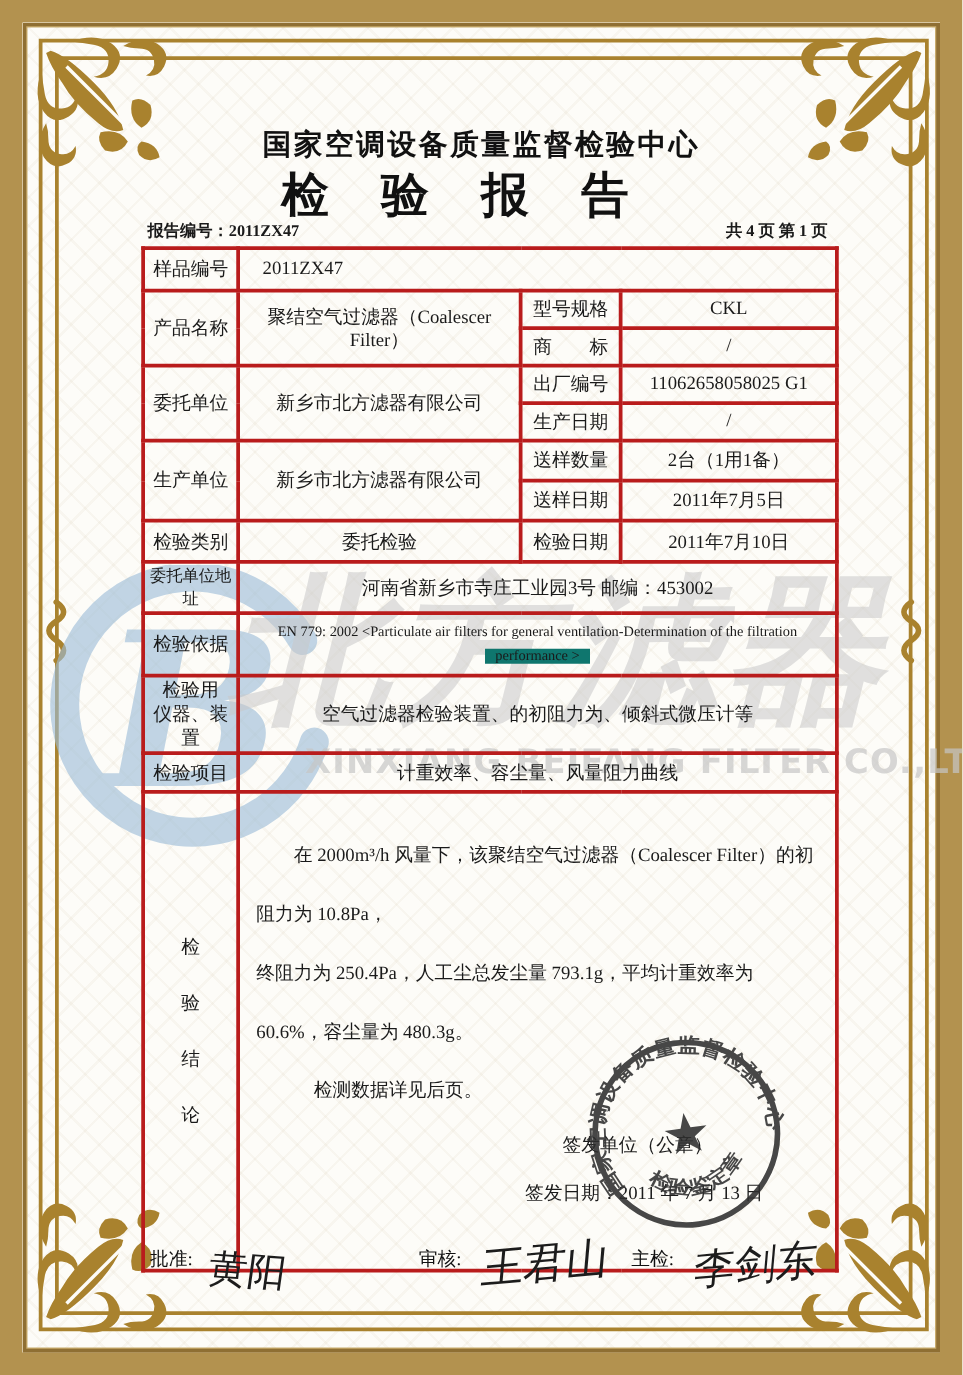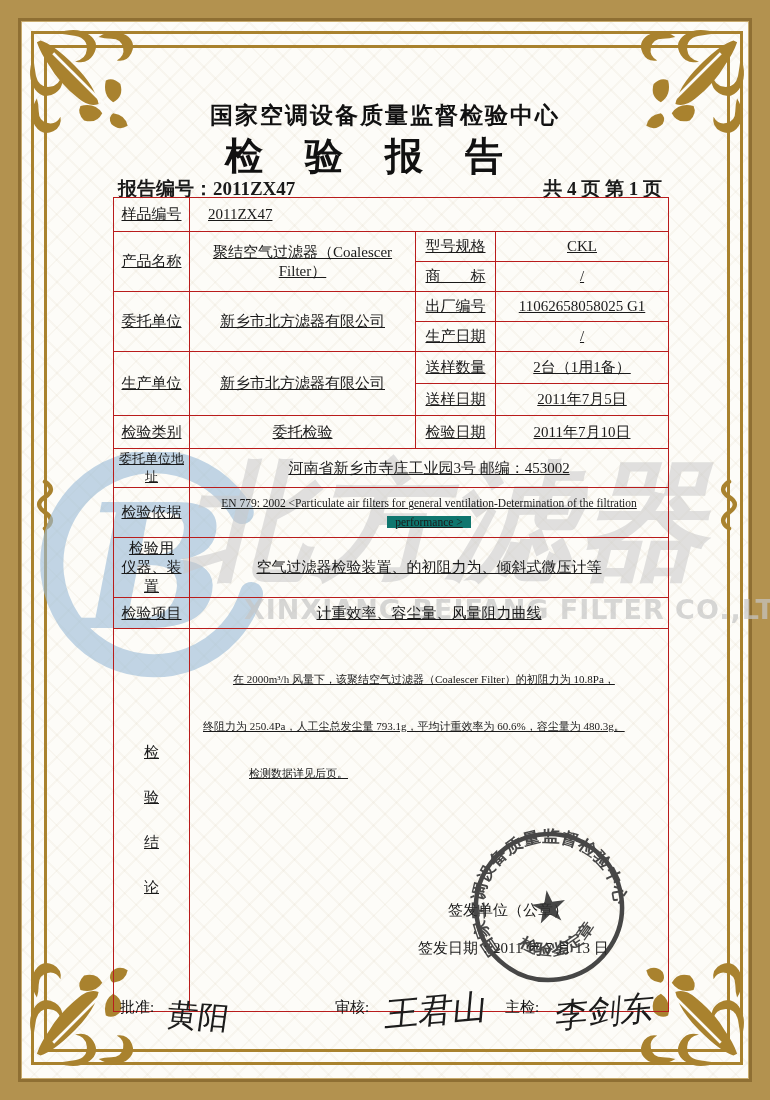--- a/index.html
+++ b/index.html
@@ -31,36 +31,36 @@
     font-family:"DejaVu Sans","Liberation Sans",sans-serif;color:#c6c6c6;opacity:.7;
     letter-spacing:1px;white-space:nowrap;}
 
   
   .org{position:absolute;left:0;top:100px;width:100%;text-align:center;font-size:23px;
     font-weight:bold;letter-spacing:2px;color:#111;
     font-family:"DejaVu Sans","Liberation Sans",sans-serif;}
   .rpt-title{position:absolute;left:0;top:131px;width:100%;text-align:center;font-size:38px;
     font-weight:bold;letter-spacing:42px;box-sizing:border-box;color:#111;
     font-family:"DejaVu Sans","Liberation Sans",sans-serif;}
-  .meta{position:absolute;left:113px;top:176px;width:555px;height:20px;font-size:19px;color:#1a1a1a;}
+  .meta{position:absolute;left:113px;top:176px;width:555px;height:20px;font-size:13px;color:#1a1a1a;}
   .meta .no{position:absolute;left:5px;top:0;font-weight:bold;}
   .meta .pg{position:absolute;right:6px;top:0;font-weight:bold;}
 
   
   table.main{position:absolute;left:113px;top:197px;width:555px;border-collapse:collapse;
     table-layout:fixed;font-size:15px;color:#1a1a1a;}
-  table.main td{border:1px solid #b91c1c;text-align:center;vertical-align:middle;
-    padding:1px 3px;overflow:hidden;background:transparent;text-decoration:underline;}
+  table.main td{border:3px solid #b91c1c;text-align:center;vertical-align:middle;
+    padding:1px 3px;overflow:hidden;background:transparent;}
   tr.h34{height:34px;} tr.h30{height:30px;} tr.h32{height:32px;} tr.h33{height:33px;margin-top:28px;}
   tr.h50{height:50px;} tr.h42{height:42px;} tr.h31{height:31px;} tr.h383{height:383px;}
   .basis-cell{font-size:11.5px;line-height:1.6;}
   .basis-l1{white-space:nowrap;}
   .graybg{background:#0f766e;padding:0 8px;}
   .concl-cell{position:relative;vertical-align:top !important;text-align:left !important;}
-  .concl-cell p{margin:0;padding:0 10px;line-height:47px;font-size:11px;}
+  .concl-cell p{margin:0;padding:0 10px;line-height:47px;font-size:15px;}
   .concl-cell .l1{padding-top:26px;text-indent:30px;}
   .concl-cell .l3{text-indent:46px;}
   .vlabel{display:flex;flex-direction:column;align-items:center;justify-content:center;gap:26px;}
   .issue-unit{position:absolute;left:258px;top:272px;font-size:15px;}
   .issue-date{position:absolute;left:228px;top:310px;font-size:15px;}
 
   
   .stamp{position:absolute;left:468px;top:826px;width:162px;height:162px;
     transform:rotate(-8deg);opacity:.88;}
 

